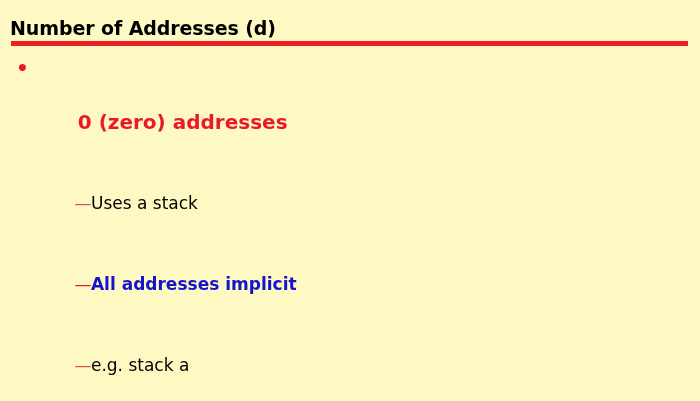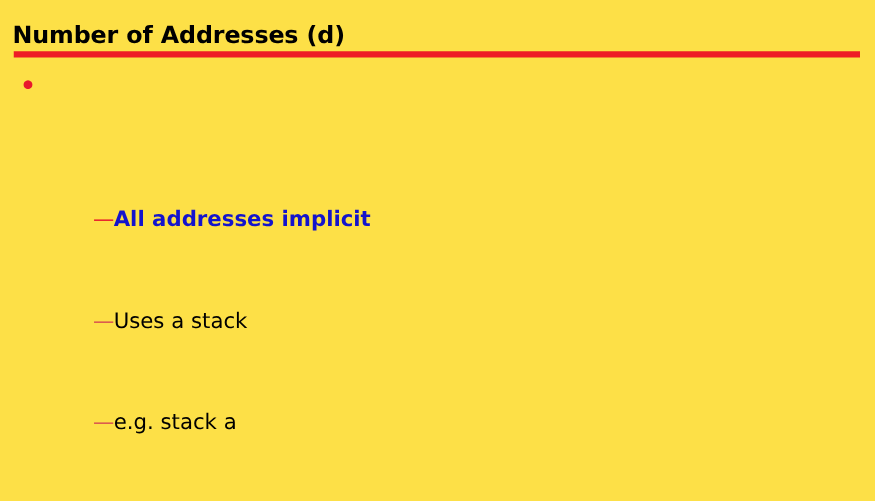--- a/index.html
+++ b/index.html
@@ -10,21 +10,21 @@
     width: 700px;
     height: 401px;
     background: #ffffff;
     font-family: "DejaVu Sans", sans-serif;
     overflow: hidden;
   }
   .slide {
     position: relative;
     width: 700px;
     height: 401px;
-    background: #fde047;
+    background: #fef9c3;
   }
   .slide-title {
     position: absolute;
     left: 10px;
     top: 17px;
     font-family: "DejaVu Sans", sans-serif;
     font-weight: bold;
     font-size: 19px;
     line-height: 23px;
     color: #000000;
@@ -94,28 +94,29 @@
 <div class="slide">
 
   <div class="slide-title">Number of Addresses (d)</div>
 
   <div class="title-rule"></div>
 
   <div class="body-block">
 
     <div class="lvl1">
       <span class="bullet-dot">•</span>
+      <span>0 (zero) addresses</span>
+    </div>
+
+    <div class="lvl2">
+      <span class="dash">—</span><span class="txt">Uses a stack</span>
     </div>
 
     <div class="lvl2 accent">
       <span class="dash">—</span><span class="txt">All addresses implicit</span>
-    </div>
-
-    <div class="lvl2">
-      <span class="dash">—</span><span class="txt">Uses a stack</span>
     </div>
 
     <div class="lvl2">
       <span class="dash">—</span><span class="txt">e.g. stack a</span>
     </div>
 
   </div>
 </div>
 
 </body></html>

